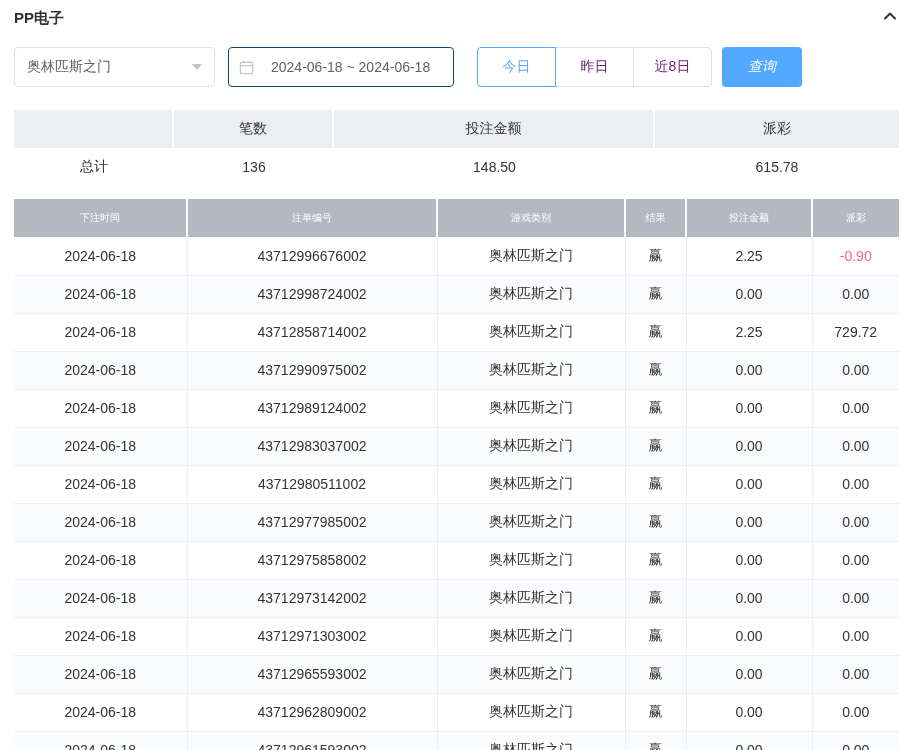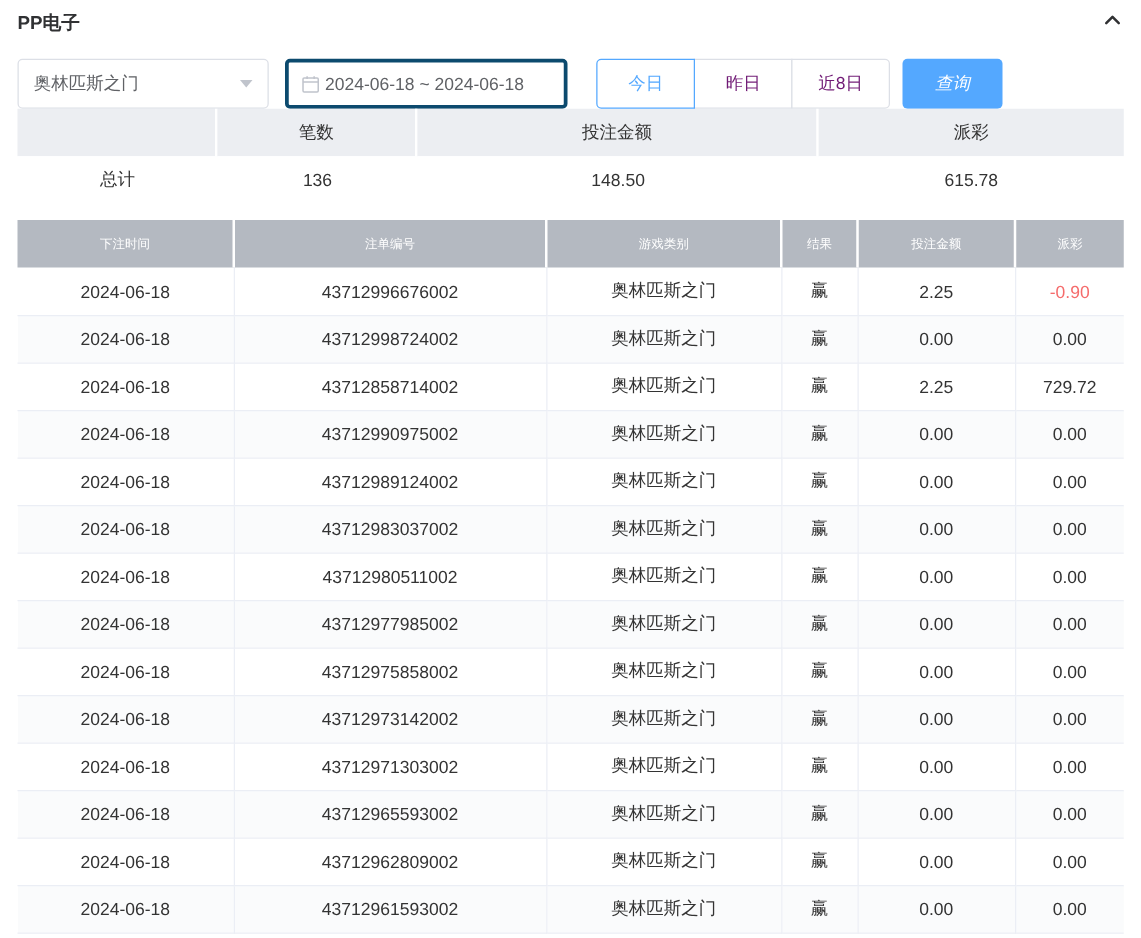--- a/index.html
+++ b/index.html
@@ -12,34 +12,34 @@
   .panel-title { font-size:15px; font-weight:bold; color:#303133; }
   .collapse-btn { cursor:pointer; display:flex; align-items:center; }
 
   
   .filters { display:flex; align-items:center; margin-top:15px; }
   .select-box { width:201px; height:40px; border:1px solid #dcdfe6; border-radius:4px;
     display:flex; align-items:center; justify-content:space-between; padding:0 12px;
     color:#606266; font-size:14px; cursor:pointer; background:#fff; }
   .caret-down { width:0; height:0; border-left:5px solid transparent; border-right:5px solid transparent;
     border-top:6px solid #c0c4cc; }
-  .date-box { width:226px; height:40px; border:3px solid #0c4a6e; border-radius:4px;
-    display:flex; align-items:center; gap:4px; padding:0 10px; margin-left:13px;
+  .date-box { width:226px; height:40px; border:1px solid #0c4a6e; border-radius:4px;
+    display:flex; align-items:center; gap:17px; padding:0 10px; margin-left:13px;
     color:#606266; font-size:14px; cursor:pointer; background:#fff; white-space:nowrap; }
   .btn-group { display:flex; margin-left:8px; }
   .qbtn { width:79px; height:40px; background:#fff; border:1px solid #dcdfe6; color:#701a75;
     font-size:14px; margin-left:-1px; cursor:pointer; font-family:inherit; }
   .qbtn:first-child { border-radius:4px 0 0 4px; margin-left:15px;font-family:Liberation Serif, serif; }
   .qbtn:last-child { border-radius:0 4px 4px 0;text-align:center; }
   .qbtn.active { color:#54a8ff; border-color:#54a8ff; position:relative; z-index:1; }
   .query-btn { width:80px; height:40px; margin-left:10px; background:#54a8ff; color:#fff;
     border:none; border-radius:4px; font-size:14px; cursor:pointer; font-family:inherit;font-style:italic; }
 
   
-  .summary { }
+  .summary { margin-top:23px; }
   .summary-row { display:grid; grid-template-columns:160px 160px 321px 244px; }
   .summary .cell { height:38px; display:flex; align-items:center; justify-content:center;
     font-size:14px; color:#333; }
   .summary-head .cell { background:#eceef2; border-right:2px solid #fff; }
   .summary-head .cell:last-child { border-right:none; }
   .summary-data .cell { background:#fff; }
 
   
   .bet-table { margin-top:13px; width:885px; border-collapse:collapse; table-layout:fixed; }
   .bet-table th { background:#b4b9c1; color:#fff; font-weight:normal; height:38px;

